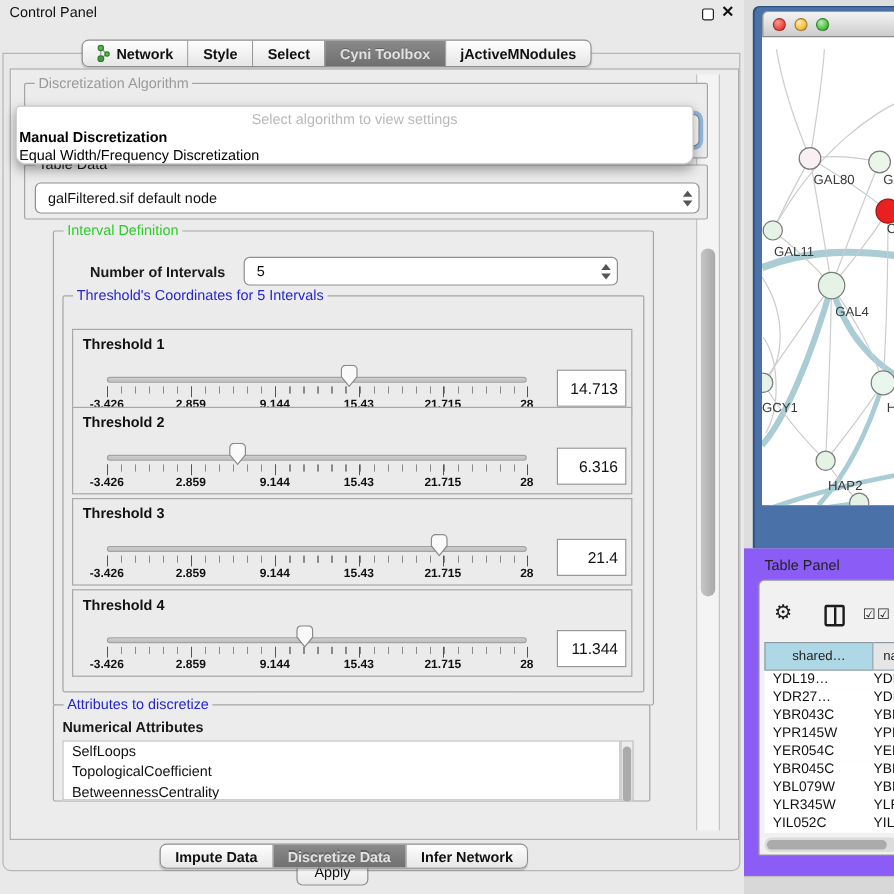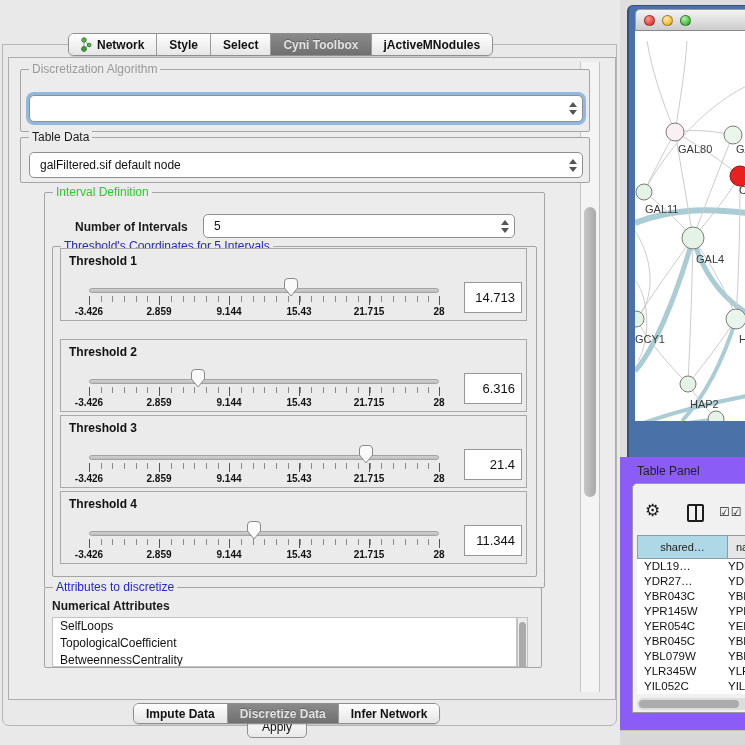--- a/index.html
+++ b/index.html
@@ -98,20 +98,25 @@
   #tp-hscroll-thumb { position:absolute; left:2px; top:2px; width:100px; height:8px; border-radius:4px; background:#ababab; }
   #tp-bottom-strip { left:0; top:273px; width:125px; height:15px; background:#d8d8d8; border-top:1px solid #c2c2c2; position:absolute; }
 
   svg text { font-family:"Liberation Sans", sans-serif; }
 </style>
 </head>
 <body>
 
 <div id="left-panel" class="abs">
 
+  <div id="cp-titlebar" class="abs">
+    <div id="cp-title" class="abs">Control Panel</div>
+    <div id="undock-btn" class="abs"></div>
+    <div id="close-btn" class="abs">✕</div>
+  </div>
 
   <div id="outer-frame" class="abs"></div>
 
   <div id="top-tabs" class="abs seg-strip">
     <div class="seg">
       <span style="margin-right:5px; display:inline-flex;">
         <svg width="11" height="15" viewBox="0 0 11 15">
           <line x1="3" y1="3" x2="8" y2="8" stroke="#9e9e9e" stroke-width="1"></line>
           <line x1="3" y1="12" x2="8" y2="8" stroke="#9e9e9e" stroke-width="1"></line>
           <line x1="3" y1="3" x2="3" y2="12" stroke="#9e9e9e" stroke-width="1"></line>
@@ -157,38 +162,43 @@
     <span class="group-label lbl-black">Table Data</span>
     <div class="combo" style="left:8px; top:14px; width:554px; height:26px;gap:19px;">
       <span class="combo-text">galFiltered.sif default node</span>
       <span class="stepper">
           <span class="tri-up"></span>
           <span class="tri-down"></span>
         </span>
     </div>
   </div>
 
+  <div id="algo-popup" class="abs">
+    <div id="algo-hint">Select algorithm to view settings</div>
+    <div id="algo-opt-0" class="algo-opt">Manual Discretization</div>
+    <div id="algo-opt-1" class="algo-opt">Equal Width/Frequency Discretization</div>
+  </div>
 
   <div class="groupbox" style="left:44px; top:192px; width:501px; height:396px;">
     <span class="group-label lbl-green">Interval Definition</span>
   </div>
   <div class="abs" style="left:75px; top:220px; font-weight:bold;">Number of Intervals</div>
   <div class="combo" style="left:203px; top:214px; width:312px; height:24px;">
     <span class="combo-text">5</span>
     <span class="stepper">
         <span class="tri-up"></span>
         <span class="tri-down"></span>
       </span>
   </div>
 
   <div class="groupbox" style="left:52px; top:246px; width:485px; height:331px; background:#ebebeb;">
     <span class="group-label lbl-blue" style="background:#ececec;">Threshold's Coordinates for 5 Intervals</span>
   </div>
 
-  <div class="thr-box" style="top:248px;padding-left:19px;">
+  <div class="thr-box" style="top:274px;padding-left:19px;">
     <div class="thr-label">Threshold 1</div>
     <div class="thr-track"></div>
     <div class="thr-thumb-lane">
       <span class="thr-thumb" style="left: 57.7%;">
         <svg width="15" height="19" viewBox="0 0 15 19">
             <path d="M1,4 a3.5,3.5 0 0 1 3.5,-3.5 h6 a3.5,3.5 0 0 1 3.5,3.5 v6 l-6.5,8 l-6.5,-8 z" fill="#fafafa" stroke="#8a8a8a"></path>
           </svg>
       </span>
     </div>
     <div class="ticks-minor"></div>

